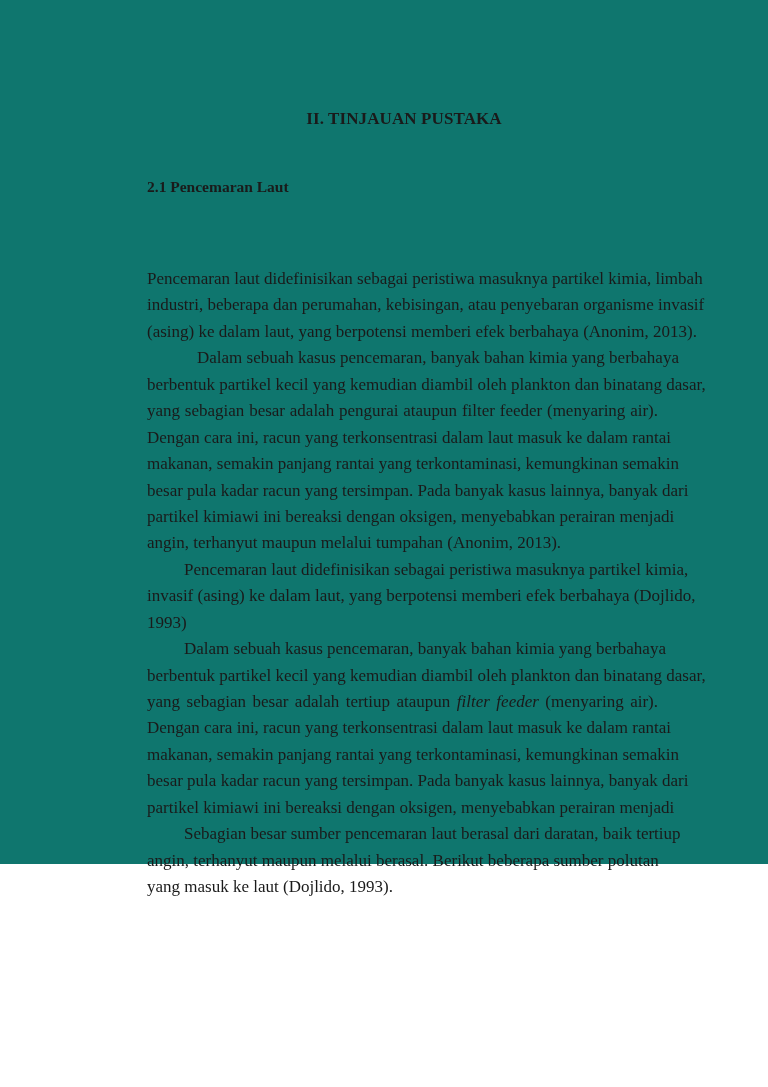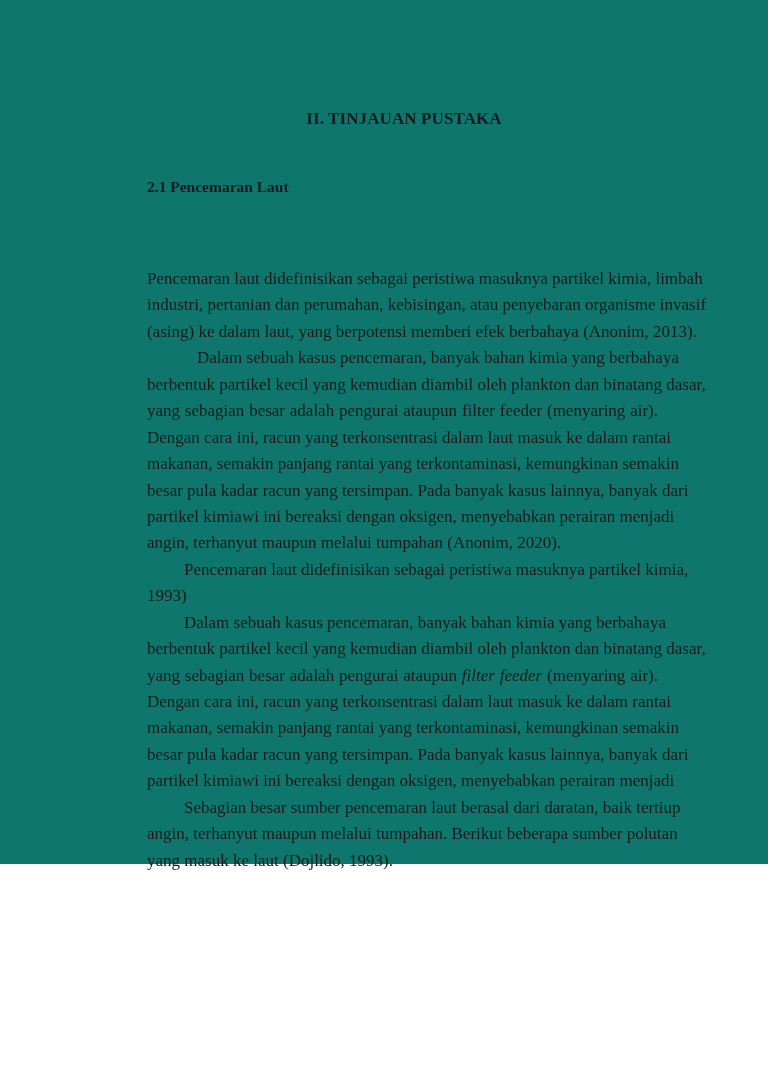--- a/index.html
+++ b/index.html
@@ -75,50 +75,51 @@
 <div class="page">
 
   <h1 class="chapter-title">II. TINJAUAN PUSTAKA</h1>
 
   <h2 class="section-heading">2.1 Pencemaran Laut</h2>
 
   <div class="body">
 
     <p class="para">
       <span class="line">Pencemaran laut didefinisikan sebagai peristiwa masuknya partikel kimia, limbah</span>
-      <span class="line">industri, pertanian dan perumahan, kebisingan, atau penyebaran organisme invasif</span>
+      <span class="line">industri, beberapa dan perumahan, kebisingan, atau penyebaran organisme invasif</span>
       <span class="line last">(asing) ke dalam laut, yang berpotensi memberi efek berbahaya (Anonim, 2013).</span>
     </p>
 
     <p class="para">
       <span class="line indent-a">Dalam sebuah kasus pencemaran, banyak bahan kimia yang berbahaya</span>
       <span class="line">berbentuk partikel kecil yang kemudian diambil oleh plankton dan binatang dasar,</span>
       <span class="line">yang sebagian besar adalah pengurai ataupun filter feeder (menyaring air).</span>
       <span class="line">Dengan cara ini, racun yang terkonsentrasi dalam laut masuk ke dalam rantai</span>
       <span class="line">makanan, semakin panjang rantai yang terkontaminasi, kemungkinan semakin</span>
       <span class="line">besar pula kadar racun yang tersimpan. Pada banyak kasus lainnya, banyak dari</span>
       <span class="line">partikel kimiawi ini bereaksi dengan oksigen, menyebabkan perairan menjadi</span>
-      <span class="line last">angin, terhanyut maupun melalui tumpahan (Anonim, 2020).</span>
+      <span class="line last">angin, terhanyut maupun melalui tumpahan (Anonim, 2013).</span>
     </p>
 
     <p class="para">
       <span class="line indent-b">Pencemaran laut didefinisikan sebagai peristiwa masuknya partikel kimia,</span>
+      <span class="line">invasif (asing) ke dalam laut, yang berpotensi memberi efek berbahaya (Dojlido,</span>
       <span class="line last">1993)</span>
     </p>
 
     <p class="para">
       <span class="line indent-b">Dalam sebuah kasus pencemaran, banyak bahan kimia yang berbahaya</span>
       <span class="line">berbentuk partikel kecil yang kemudian diambil oleh plankton dan binatang dasar,</span>
-      <span class="line"><span>yang sebagian besar adalah pengurai ataupun </span><span class="i">filter feeder</span><span> (menyaring air).</span></span>
+      <span class="line"><span>yang sebagian besar adalah tertiup ataupun </span><span class="i">filter feeder</span><span> (menyaring air).</span></span>
       <span class="line">Dengan cara ini, racun yang terkonsentrasi dalam laut masuk ke dalam rantai</span>
       <span class="line">makanan, semakin panjang rantai yang terkontaminasi, kemungkinan semakin</span>
       <span class="line">besar pula kadar racun yang tersimpan. Pada banyak kasus lainnya, banyak dari</span>
       <span class="line">partikel kimiawi ini bereaksi dengan oksigen, menyebabkan perairan menjadi</span>
     </p>
 
     <p class="para">
       <span class="line indent-b">Sebagian besar sumber pencemaran laut berasal dari daratan, baik tertiup</span>
-      <span class="line">angin, terhanyut maupun melalui tumpahan. Berikut beberapa sumber polutan</span>
+      <span class="line">angin, terhanyut maupun melalui berasal. Berikut beberapa sumber polutan</span>
       <span class="line last">yang masuk ke laut (Dojlido, 1993).</span>
     </p>
 
   </div>
 </div>
 
 </body></html>

